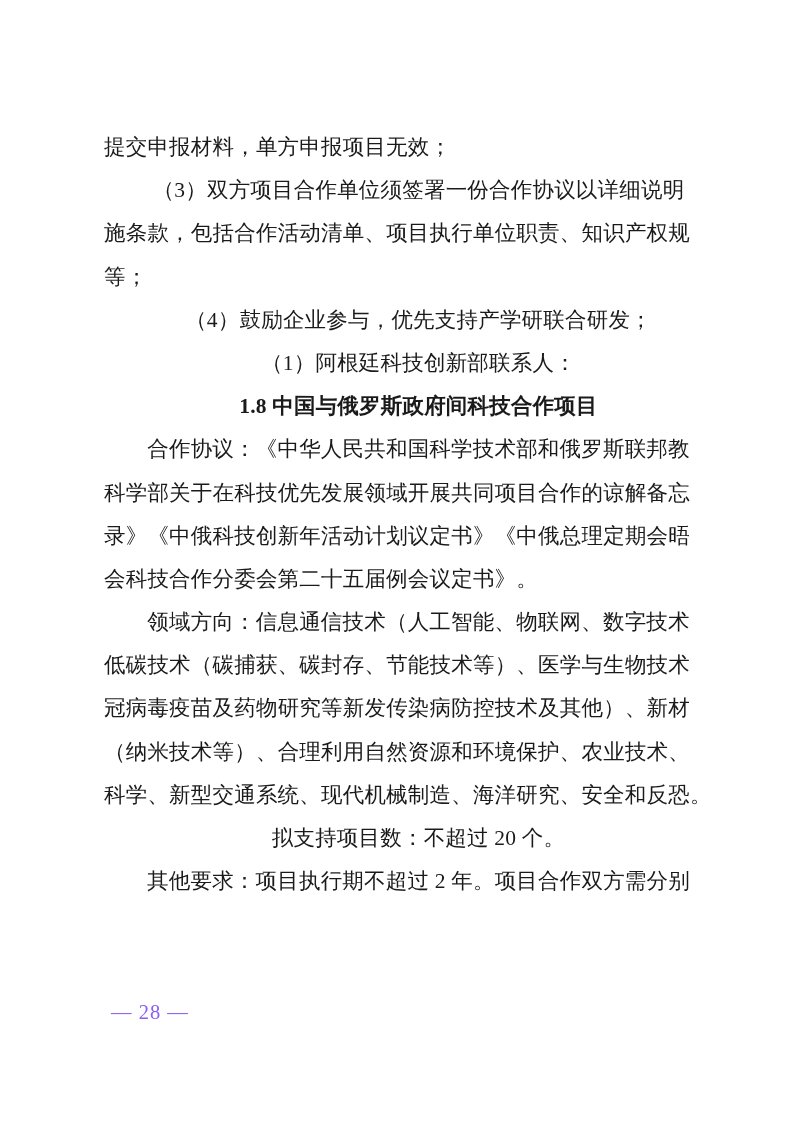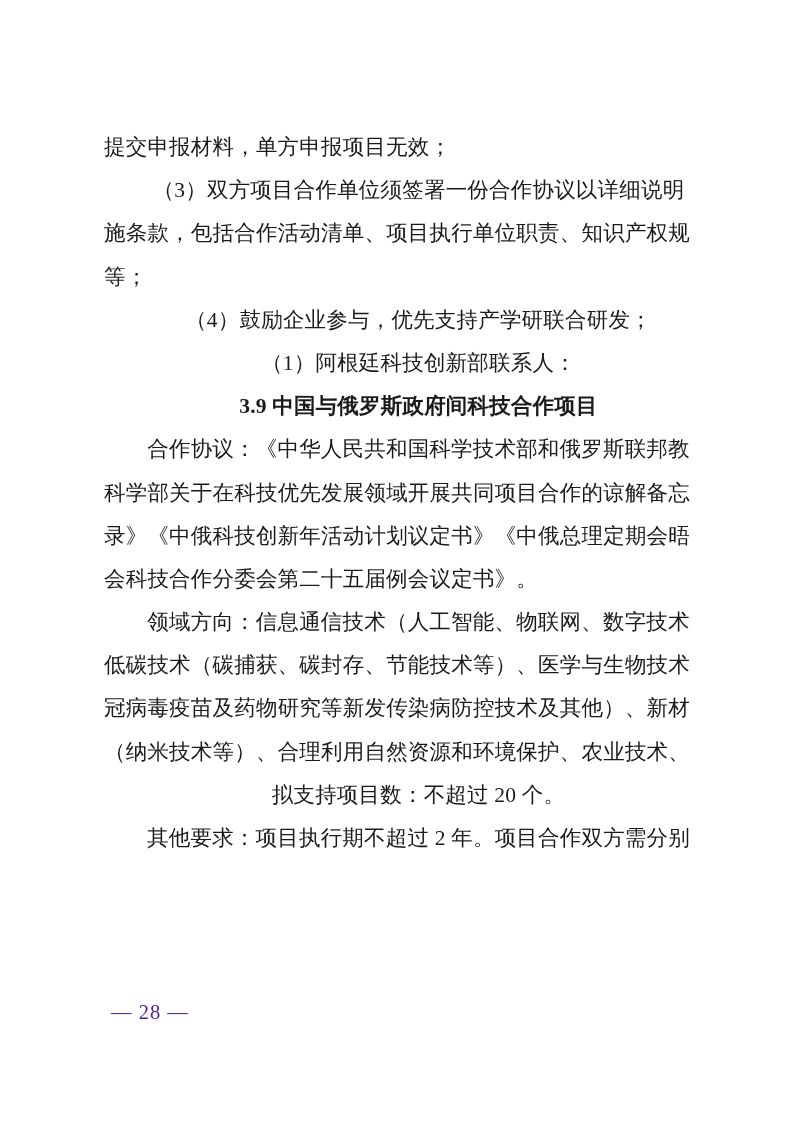--- a/index.html
+++ b/index.html
@@ -42,43 +42,44 @@
   }
   .line.bold {
     font-weight: bold;
   }
   .footer {
     position: absolute;
     left: 111px;
     top: 997px;
     font-size: 20.5px;
     line-height: 30px;
-    color: #4c1d95;
+    color: #8b5cf6;
     letter-spacing: 1px;
   }
 </style>
 </head>
 <body>
 
 <div class="page">
   <div class="content">
     <div class="line">提交申报材料，单方申报项目无效；</div>
     <div class="line indent fill">（3）双方项目合作单位须签署一份合作协议以详细说明实</div>
     <div class="line fill">施条款，包括合作活动清单、项目执行单位职责、知识产权规定</div>
     <div class="line">等；</div>
     <div class="line indent">（4）鼓励企业参与，优先支持产学研联合研发；</div>
     <div class="line indent">（1）阿根廷科技创新部联系人：</div>
-    <div class="line indent bold">3.9 中国与俄罗斯政府间科技合作项目</div>
+    <div class="line indent bold">1.8 中国与俄罗斯政府间科技合作项目</div>
     <div class="line indent fill">合作协议：《中华人民共和国科学技术部和俄罗斯联邦教育</div>
     <div class="line fill">科学部关于在科技优先发展领域开展共同项目合作的谅解备忘</div>
     <div class="line fill">录》《中俄科技创新年活动计划议定书》《中俄总理定期会晤委员</div>
     <div class="line">会科技合作分委会第二十五届例会议定书》。</div>
     <div class="line indent fill">领域方向：信息通信技术（人工智能、物联网、数字技术等）、</div>
     <div class="line fill">低碳技术（碳捕获、碳封存、节能技术等）、医学与生物技术（新</div>
     <div class="line fill">冠病毒疫苗及药物研究等新发传染病防控技术及其他）、新材料</div>
     <div class="line fill">（纳米技术等）、合理利用自然资源和环境保护、农业技术、食品</div>
+    <div class="line">科学、新型交通系统、现代机械制造、海洋研究、安全和反恐。</div>
     <div class="line indent">拟支持项目数：不超过 20 个。</div>
     <div class="line indent fill">其他要求：项目执行期不超过 2 年。项目合作双方需分别向</div>
   </div>
   <div class="footer">
     <span>— 28 —</span>
   </div>
 </div>
 
 </body></html>

